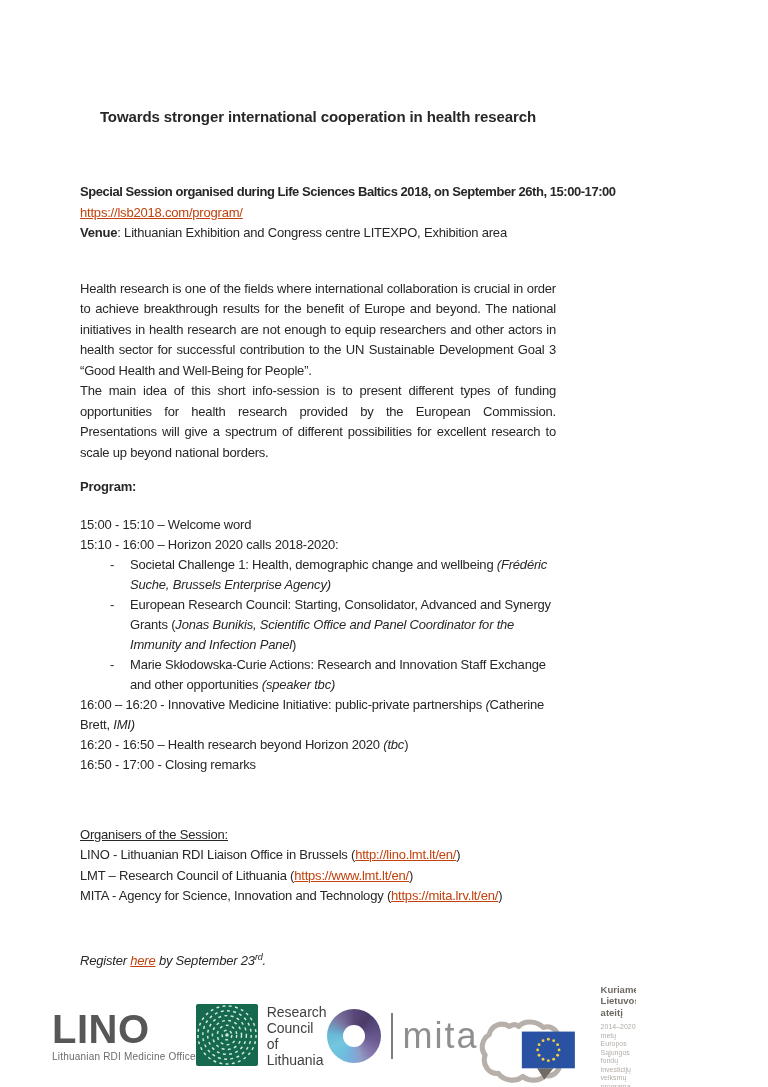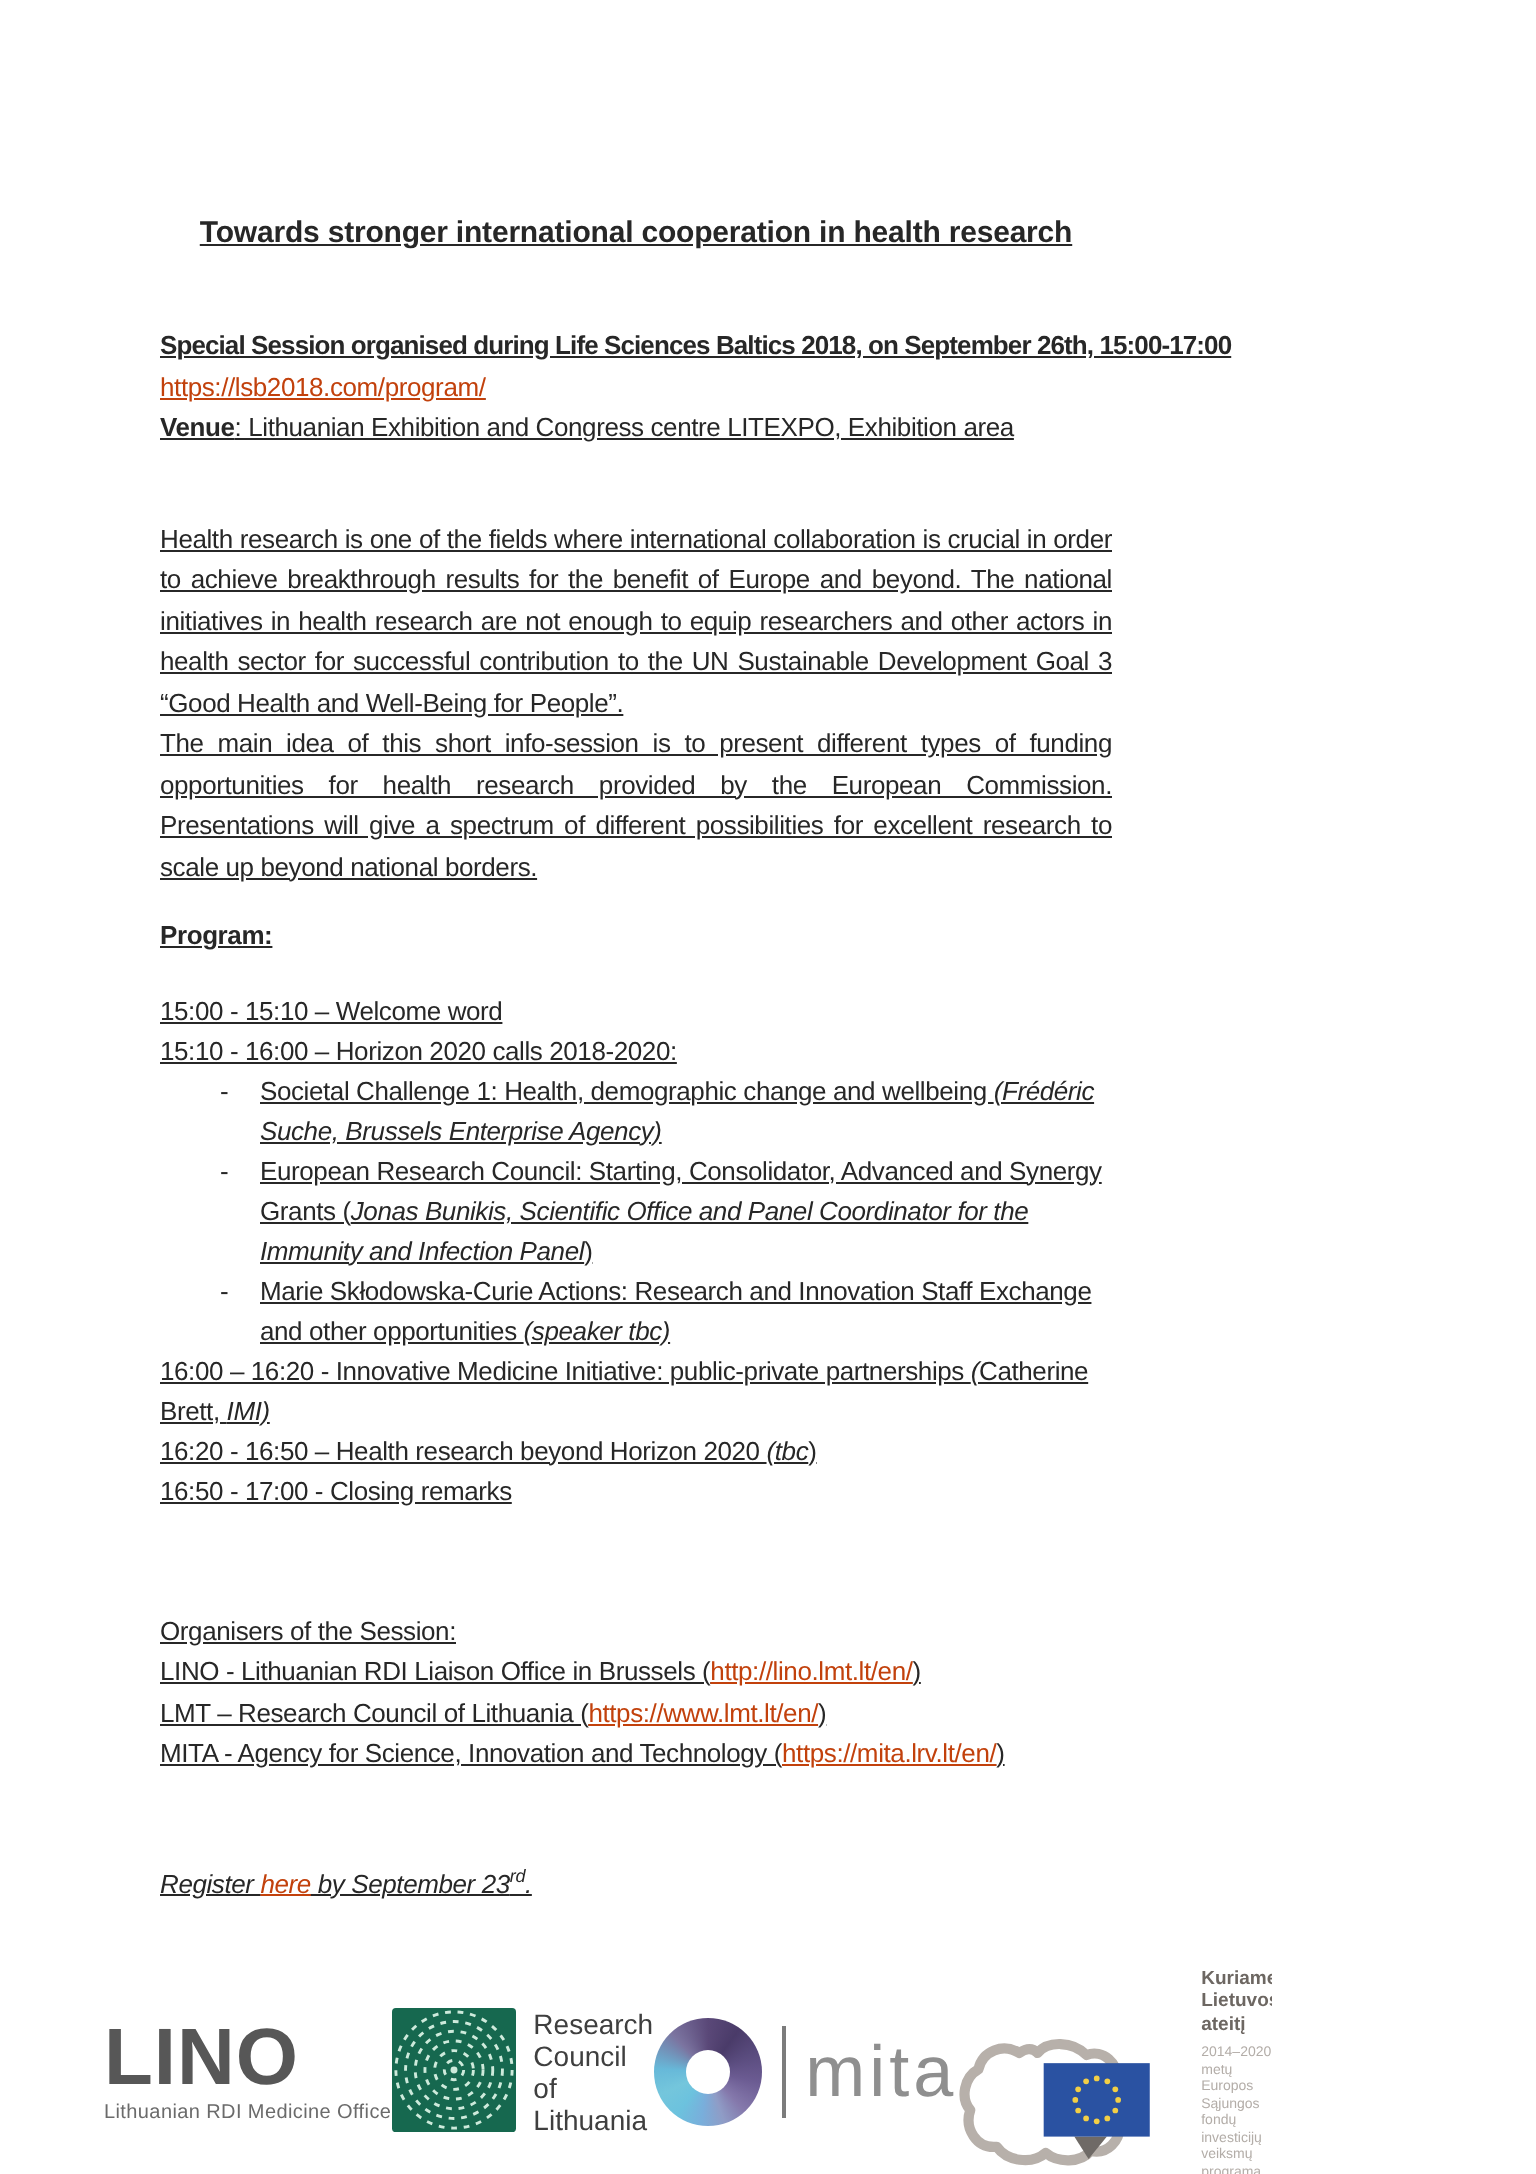--- a/index.html
+++ b/index.html
@@ -1,20 +1,20 @@
 <!DOCTYPE html>
 <html><head>
 <meta charset="utf-8">
 <style>
   html,body{margin:0;padding:0;background:#ffffff;}
   .page{width:636px;height:1087px;position:relative;background:#ffffff;overflow:hidden;
-        font-family:"Liberation Sans",sans-serif;color:#272727;font-size:13px;letter-spacing:-0.2px;text-decoration:underline;}
+        font-family:"Liberation Sans",sans-serif;color:#272727;font-size:13px;letter-spacing:-0.2px;}
   .content{padding:0 80px;}
   .doc-title{padding-top:108px;text-align:center;font-weight:bold;font-size:15px;letter-spacing:-0.1px;}
-  .session{margin-top:38px;line-height:20.5px;}
+  .session{margin-top:57px;line-height:20.5px;}
   .bold{font-weight:bold;}
   .tight{letter-spacing:-0.45px;white-space:nowrap;}
   .link{color:#c2410c;text-decoration:underline;cursor:pointer;}
   .intro{margin-top:35px;line-height:20.5px;text-align:justify;}
   .program-heading{margin-top:14px;line-height:20.5px;font-weight:bold;}
   .program-list{margin-top:17px;line-height:20px;}
   .bullet{position:relative;padding-left:50px;}
   .bullet .dash{position:absolute;left:30px;}
   .it{font-style:italic;}
   .organisers{margin-top:50px;line-height:20.5px;}

